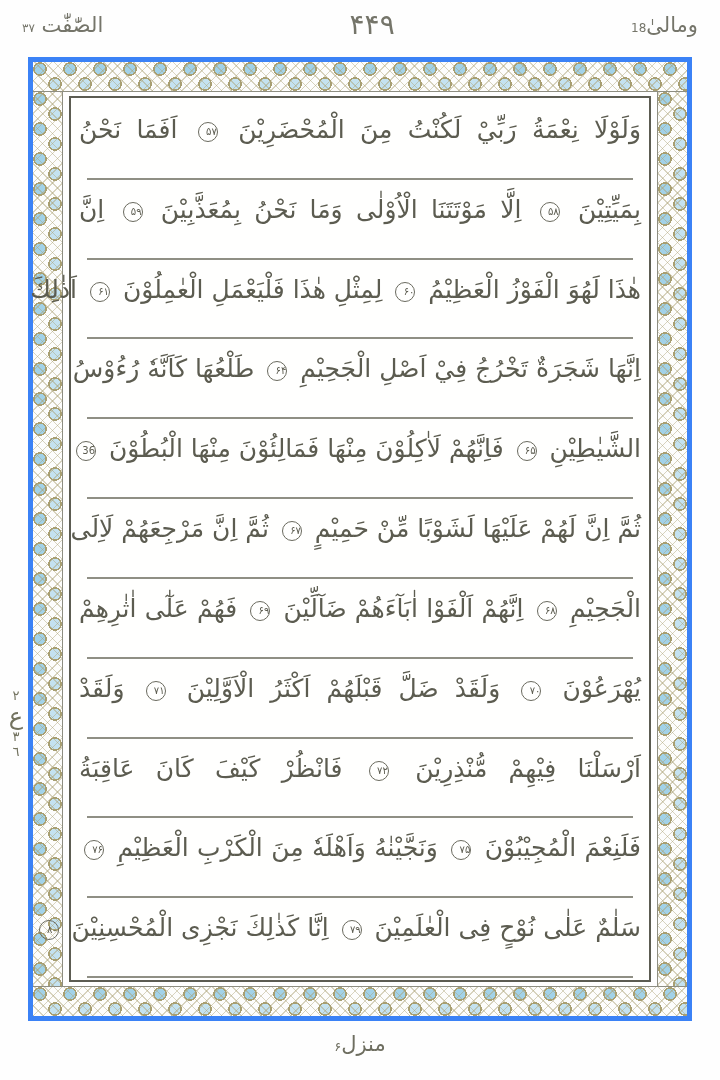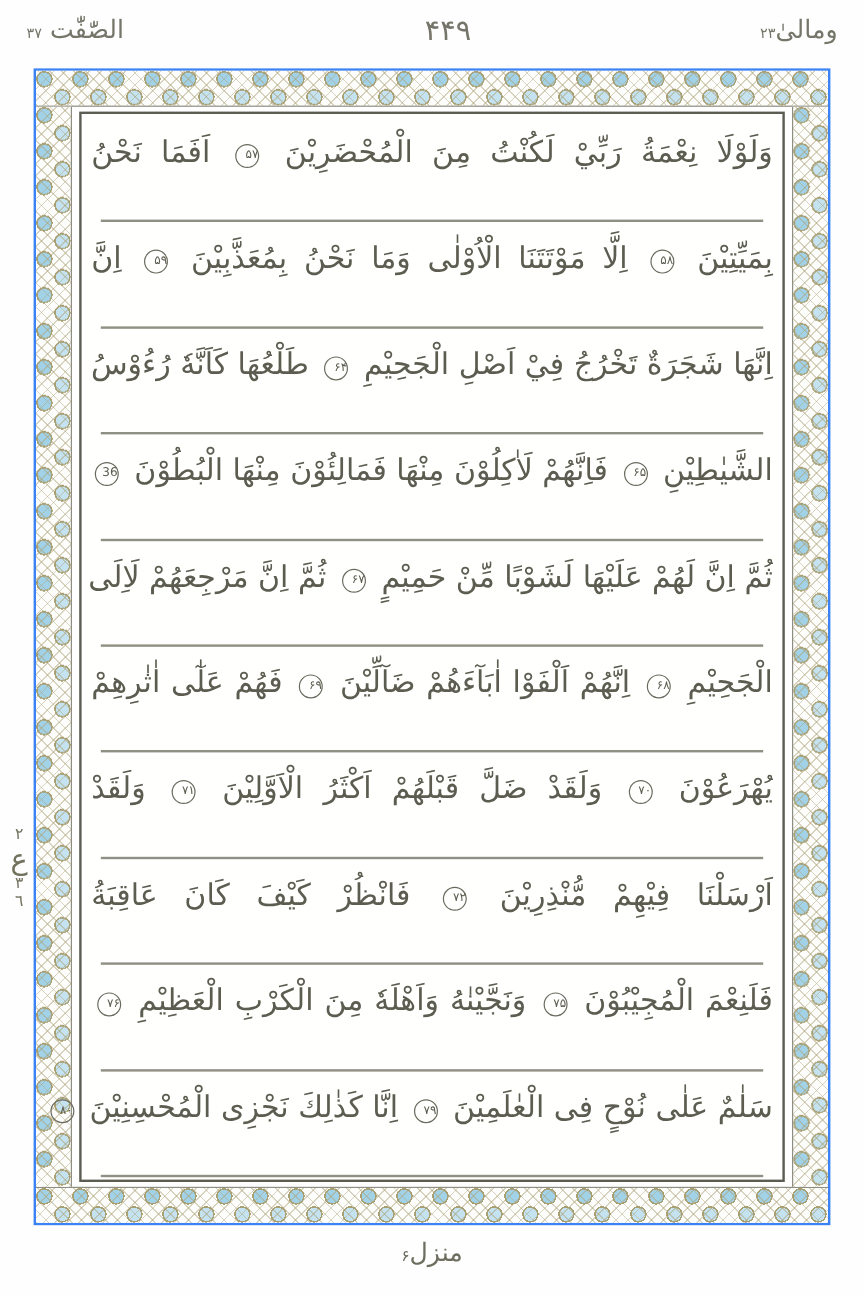--- a/index.html
+++ b/index.html
@@ -6,25 +6,25 @@
   html,body { width:720px; height:1080px; background:#ffffff; overflow:hidden;
     font-family:"DejaVu Sans", sans-serif; }
   .page { position:relative; width:720px; height:1080px; background:#fefefe; direction:rtl; }
 
   
   .header-row { position:absolute; top:8px; right:22px; left:22px; height:38px;
     display:flex; justify-content:space-between; align-items:flex-start;
     color:#75756a; }
   .hdr-item { font-size:21px; line-height:34px; letter-spacing:0; }
   .hdr-num { font-size:12px; }
-  .hdr-center { font-size:24px; padding-left:10px;text-align:right; }
+  .hdr-center { font-size:28px; padding-left:10px;text-align:right; }
 
   
   .frame { position:absolute; top:57px; right:28px; width:664px; height:964px;
-    border:2px solid #3b82f6; background:#fff; }
+    border:5px solid #3b82f6; background:#fff; }
   .band { position:absolute; background-color:#fdfdfc;
     background-image:
       repeating-linear-gradient(45deg,  rgba(170,160,115,.45) 0 1px, transparent 1px 7px),
       repeating-linear-gradient(-45deg, rgba(170,160,115,.45) 0 1px, transparent 1px 7px),
       radial-gradient(circle at 7px 7px,  #a2d2e8 0 5.5px, #a89f72 5.5px 6.8px, rgba(0,0,0,0) 6.8px),
       radial-gradient(circle at 22px 22px,#c4e2f0 0 5.5px, #a89f72 5.5px 6.8px, rgba(0,0,0,0) 6.8px);
     background-size:auto,auto,30px 30px,30px 30px; }
   .band.top    { top:0; left:0; right:0; height:30px; border-bottom:1px solid #8e8e82; }
   .band.bottom { bottom:0; left:0; right:0; height:30px; border-top:1px solid #8e8e82; }
   .band.left   { top:30px; bottom:30px; left:0; width:30px; border-right:1px solid #8e8e82; }
@@ -54,33 +54,34 @@
   .footer { position:absolute; top:1032px; left:0; right:0; text-align:center;
     color:#6e6e60; font-size:21px; }
   .footer .f-num { font-size:13px; }
 </style>
 </head>
 <body>
 
 <div class="page">
 
   <div class="header-row">
-    <span class="hdr-item"><span>ومالىٰ</span><span class="hdr-num">۲۳</span></span>
+    <span class="hdr-item"><span>ومالىٰ</span><span class="hdr-num">18</span></span>
     <span class="hdr-item hdr-center">۴۴۹</span>
     <span class="hdr-item"><span>الصّٰفّٰت</span> <span class="hdr-num">۳۷</span></span>
   </div>
 
   <div class="frame">
     <div class="band top"></div>
     <div class="band bottom"></div>
     <div class="band left"></div>
     <div class="band right"></div>
     <div class="panel">
         <div class="line"><span>وَلَوْلَا نِعْمَةُ رَبِّيْ لَكُنْتُ مِنَ الْمُحْضَرِيْنَ</span> <span class="verse-num">۵۷</span> <span>اَفَمَا نَحْنُ</span> </div>
         <div class="line"><span>بِمَيِّتِيْنَ</span> <span class="verse-num">۵۸</span> <span>اِلَّا مَوْتَتَنَا الْاُوْلٰى وَمَا نَحْنُ بِمُعَذَّبِيْنَ</span> <span class="verse-num">۵۹</span> <span>اِنَّ</span> </div>
+        <div class="line"><span>هٰذَا لَهُوَ الْفَوْزُ الْعَظِيْمُ</span> <span class="verse-num">۶۰</span> <span>لِمِثْلِ هٰذَا فَلْيَعْمَلِ الْعٰمِلُوْنَ</span> <span class="verse-num">۶۱</span> <span>اَذٰلِكَ</span> </div>
         <div class="line"><span>اِنَّهَا شَجَرَةٌ تَخْرُجُ فِيْ اَصْلِ الْجَحِيْمِ</span> <span class="verse-num">۶۴</span> <span>طَلْعُهَا كَاَنَّهٗ رُءُوْسُ</span> </div>
         <div class="line"><span>الشَّيٰطِيْنِ</span> <span class="verse-num">۶۵</span> <span>فَاِنَّهُمْ لَاٰكِلُوْنَ مِنْهَا فَمَالِئُوْنَ مِنْهَا الْبُطُوْنَ</span> <span class="verse-num">36</span> </div>
         <div class="line"><span>ثُمَّ اِنَّ لَهُمْ عَلَيْهَا لَشَوْبًا مِّنْ حَمِيْمٍ</span> <span class="verse-num">۶۷</span> <span>ثُمَّ اِنَّ مَرْجِعَهُمْ لَاِلَى</span> </div>
         <div class="line"><span>الْجَحِيْمِ</span> <span class="verse-num">۶۸</span> <span>اِنَّهُمْ اَلْفَوْا اٰبَآءَهُمْ ضَآلِّيْنَ</span> <span class="verse-num">۶۹</span> <span>فَهُمْ عَلٰٓى اٰثٰرِهِمْ</span> </div>
         <div class="line"><span>يُهْرَعُوْنَ</span> <span class="verse-num">۷۰</span> <span>وَلَقَدْ ضَلَّ قَبْلَهُمْ اَكْثَرُ الْاَوَّلِيْنَ</span> <span class="verse-num">۷۱</span> <span>وَلَقَدْ</span> </div>
         <div class="line"><span>اَرْسَلْنَا فِيْهِمْ مُّنْذِرِيْنَ</span> <span class="verse-num">۷۲</span> <span>فَانْظُرْ كَيْفَ كَانَ عَاقِبَةُ</span> </div>
         <div class="line"><span>فَلَنِعْمَ الْمُجِيْبُوْنَ</span> <span class="verse-num">۷۵</span> <span>وَنَجَّيْنٰهُ وَاَهْلَهٗ مِنَ الْكَرْبِ الْعَظِيْمِ</span> <span class="verse-num">۷۶</span> </div>
         <div class="line"><span>سَلٰمٌ عَلٰى نُوْحٍ فِى الْعٰلَمِيْنَ</span> <span class="verse-num">۷۹</span> <span>اِنَّا كَذٰلِكَ نَجْزِى الْمُحْسِنِيْنَ</span> <span class="verse-num">۸۰</span> </div>
       </div>
   </div>

